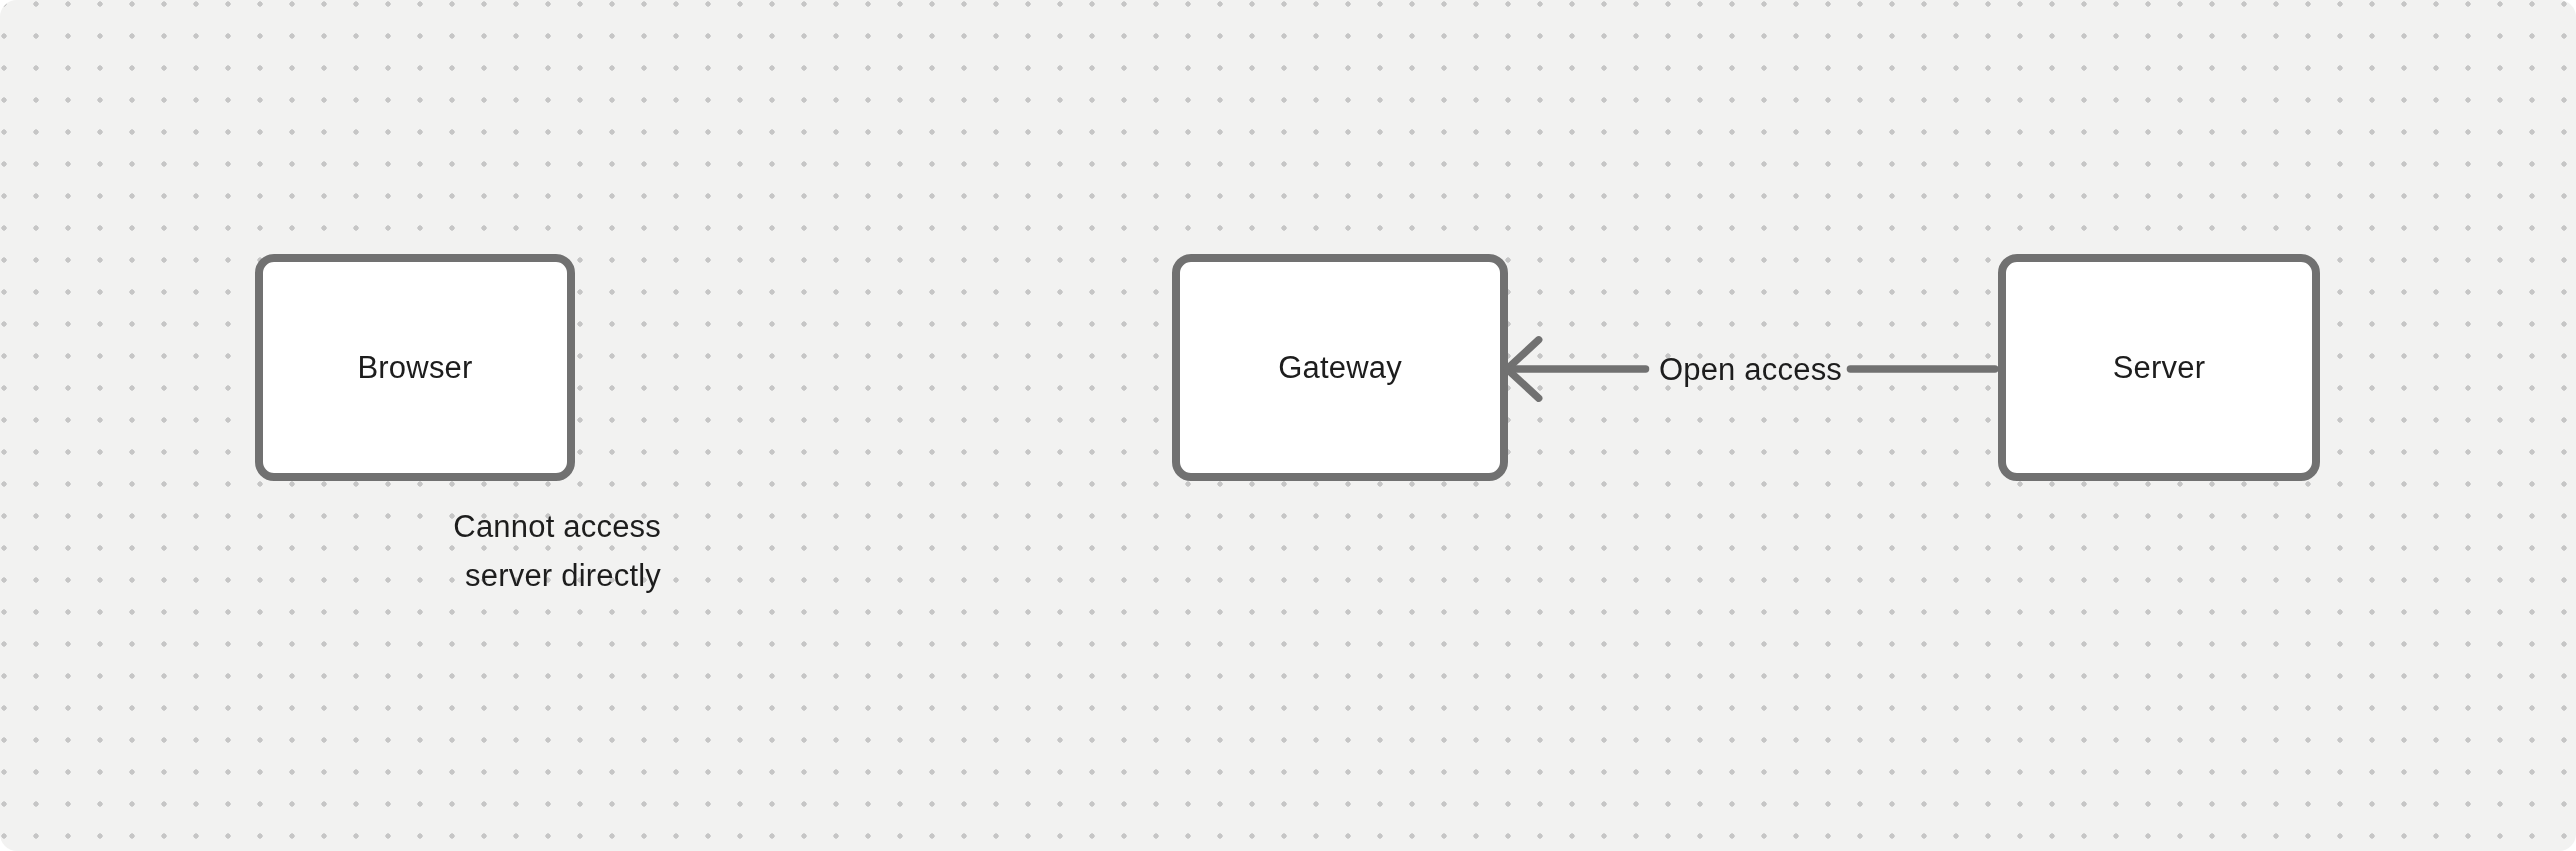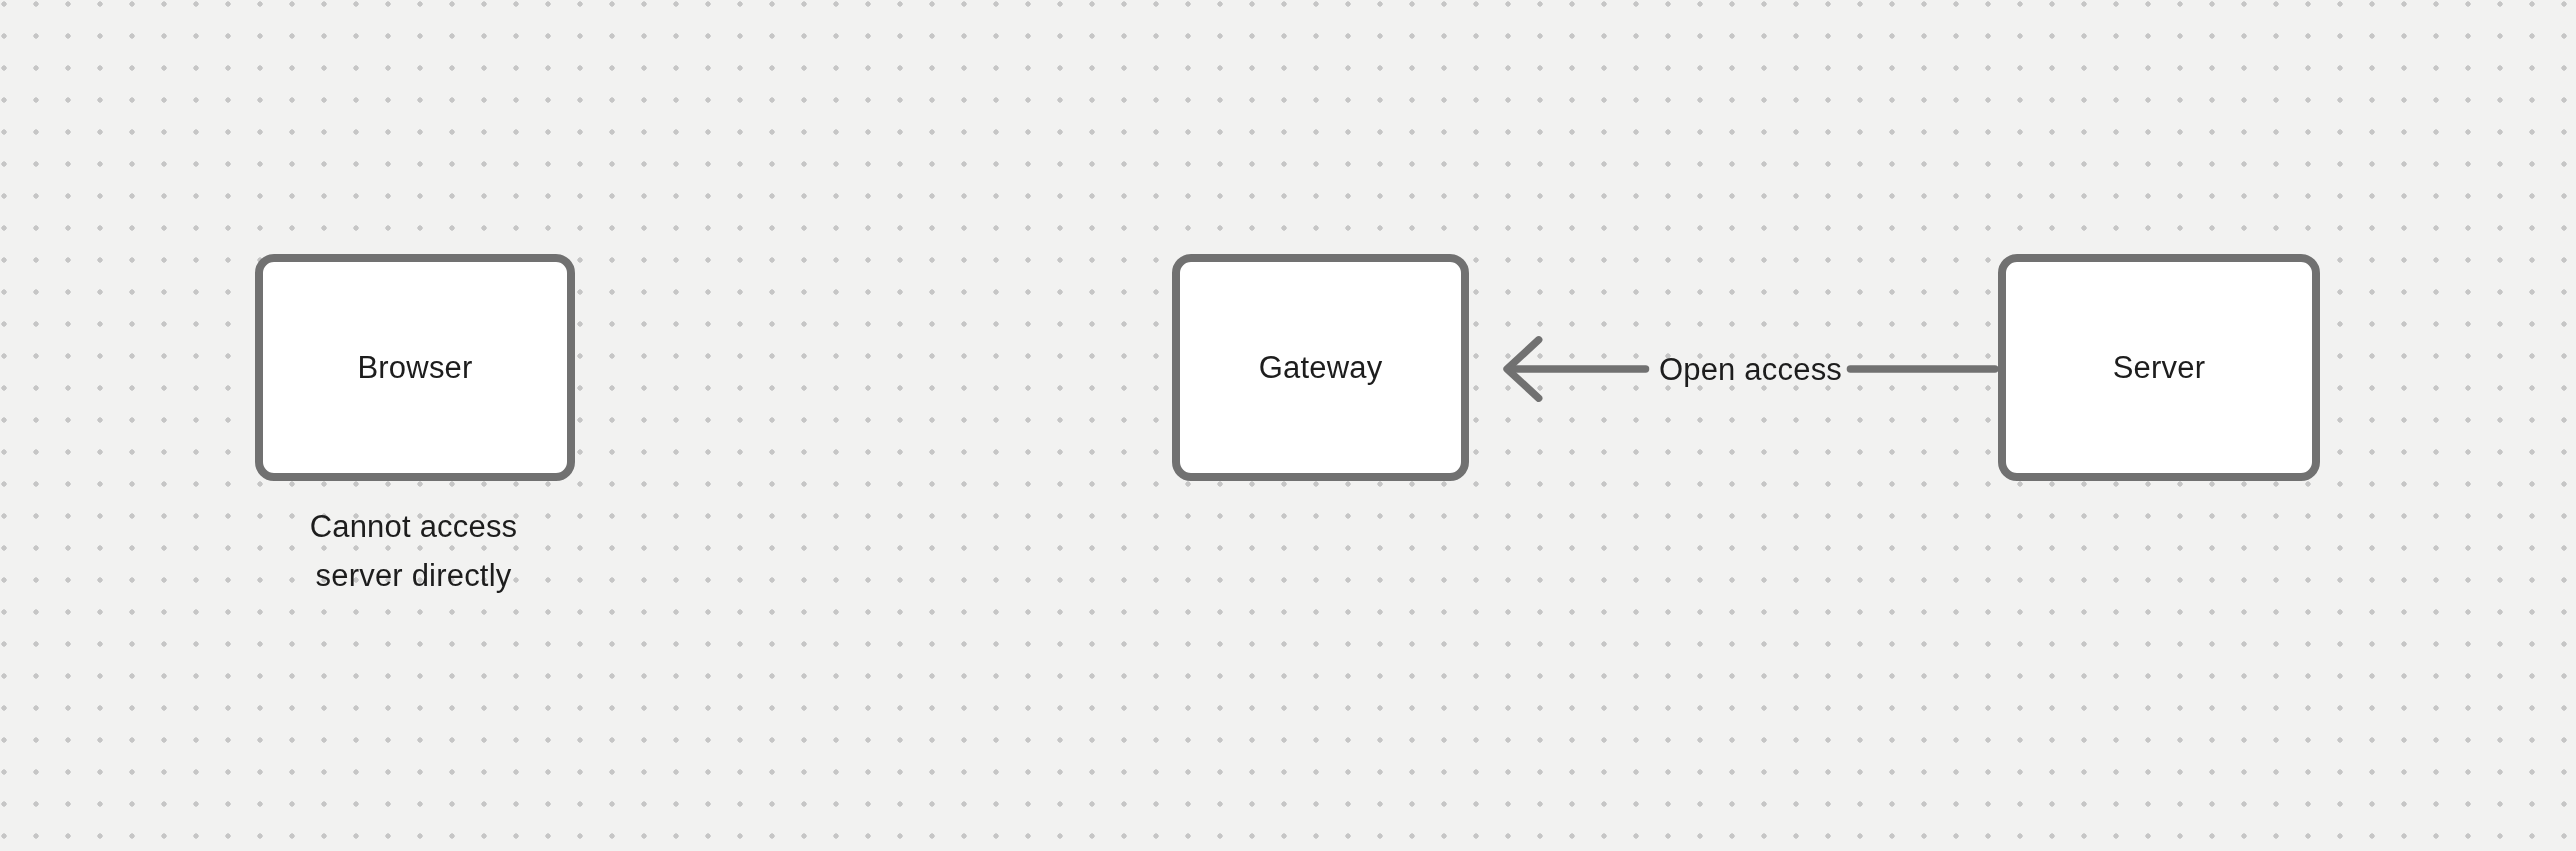--- a/index.html
+++ b/index.html
@@ -16,41 +16,42 @@
     background:#fff;
   }
   .canvas{
     position:relative;
     width:2576px;height:851px;
     overflow:hidden;
     background-color:var(--background-color);
     background-image:radial-gradient(circle, var(--dot-color) 2.4px, transparent 2.9px);
     background-size:32px 32px;
     background-position:-12px -12px;
+    border-radius:17px;
   }
   .node{
     position:absolute;
     background:var(--node-fill);
     border:8px solid var(--stroke-color);
     border-radius:19px;
     display:flex;align-items:center;justify-content:center;
   }
   .node-label{
     font-size:31px;
     font-weight:500;
     color:var(--text-color);
     letter-spacing:0.2px;
   }
   #node-browser{left:255px;top:254px;width:320px;height:227px;}
-  #node-gateway{left:1172px;top:254px;width:297px;height:227px;}
+  #node-gateway{left:1172px;top:254px;width:336px;height:227px;}
   #node-server{left:1998px;top:254px;width:322px;height:227px;}
   .note{
     position:absolute;
     left:166px;top:502px;width:495px;
-    text-align:center;
+    text-align:right;
     font-size:31px;
     font-weight:500;
     line-height:49px;
     color:var(--text-color);
     white-space:pre-line;
     letter-spacing:0.2px;
   }
   .edge-group{position:absolute;left:0;top:0;width:0;height:0;}
   .edge-svg{
     position:absolute;

